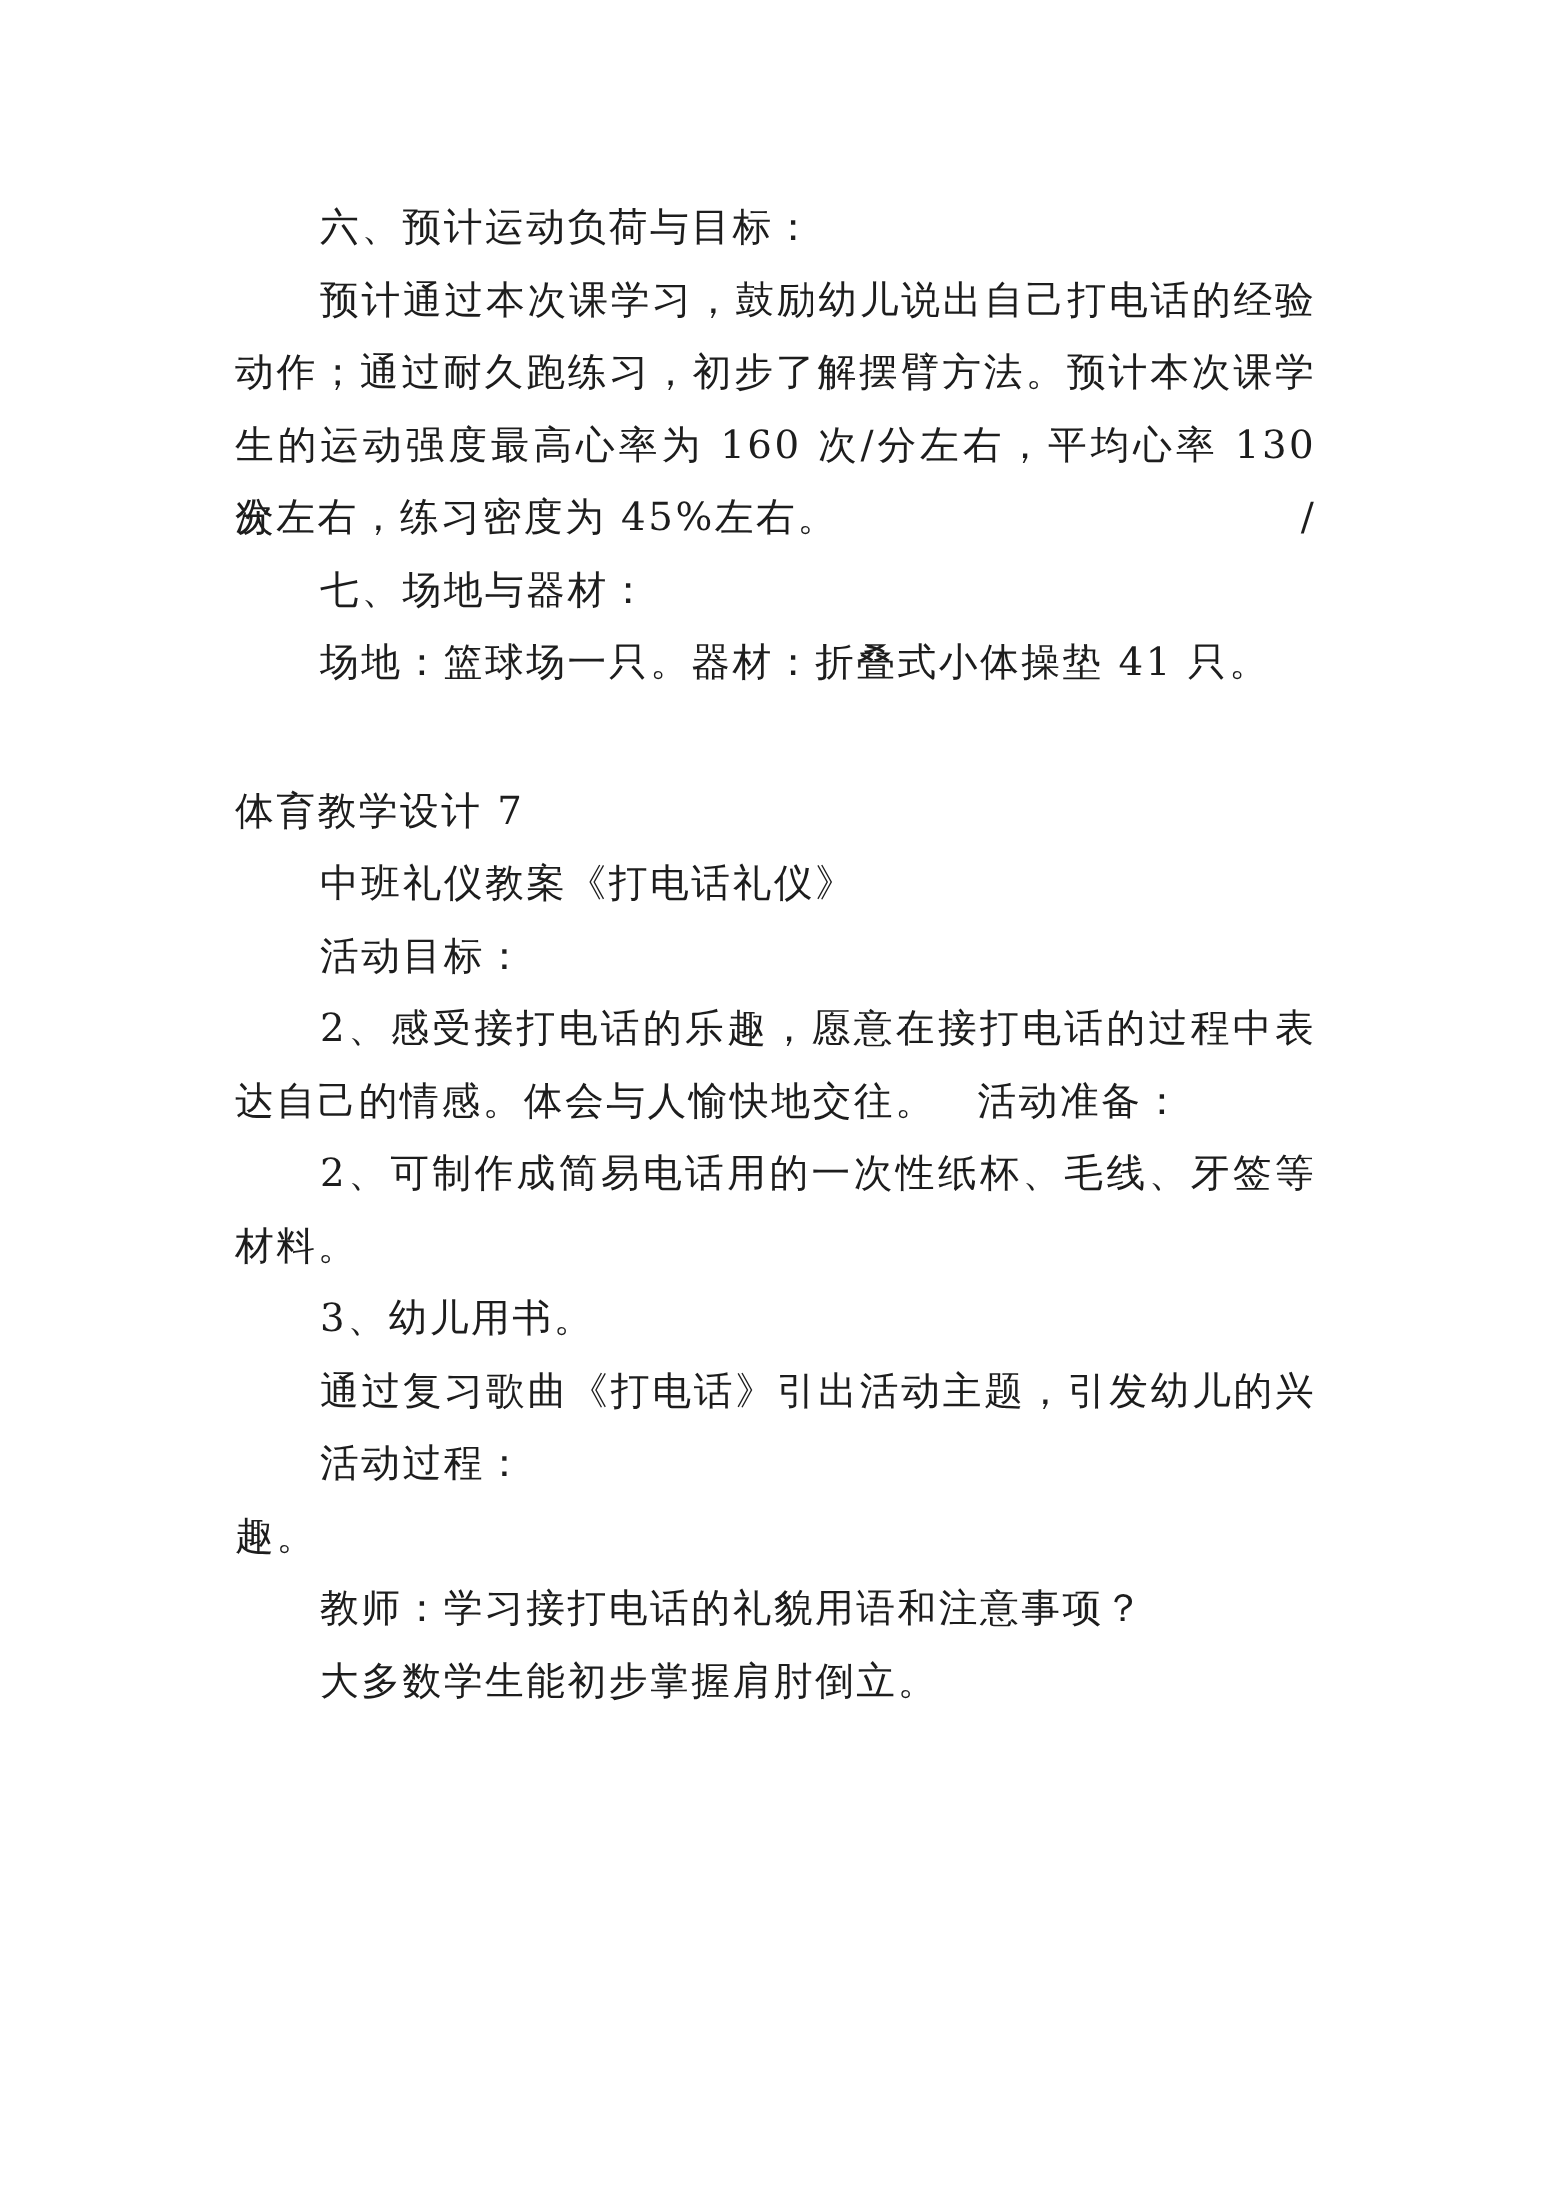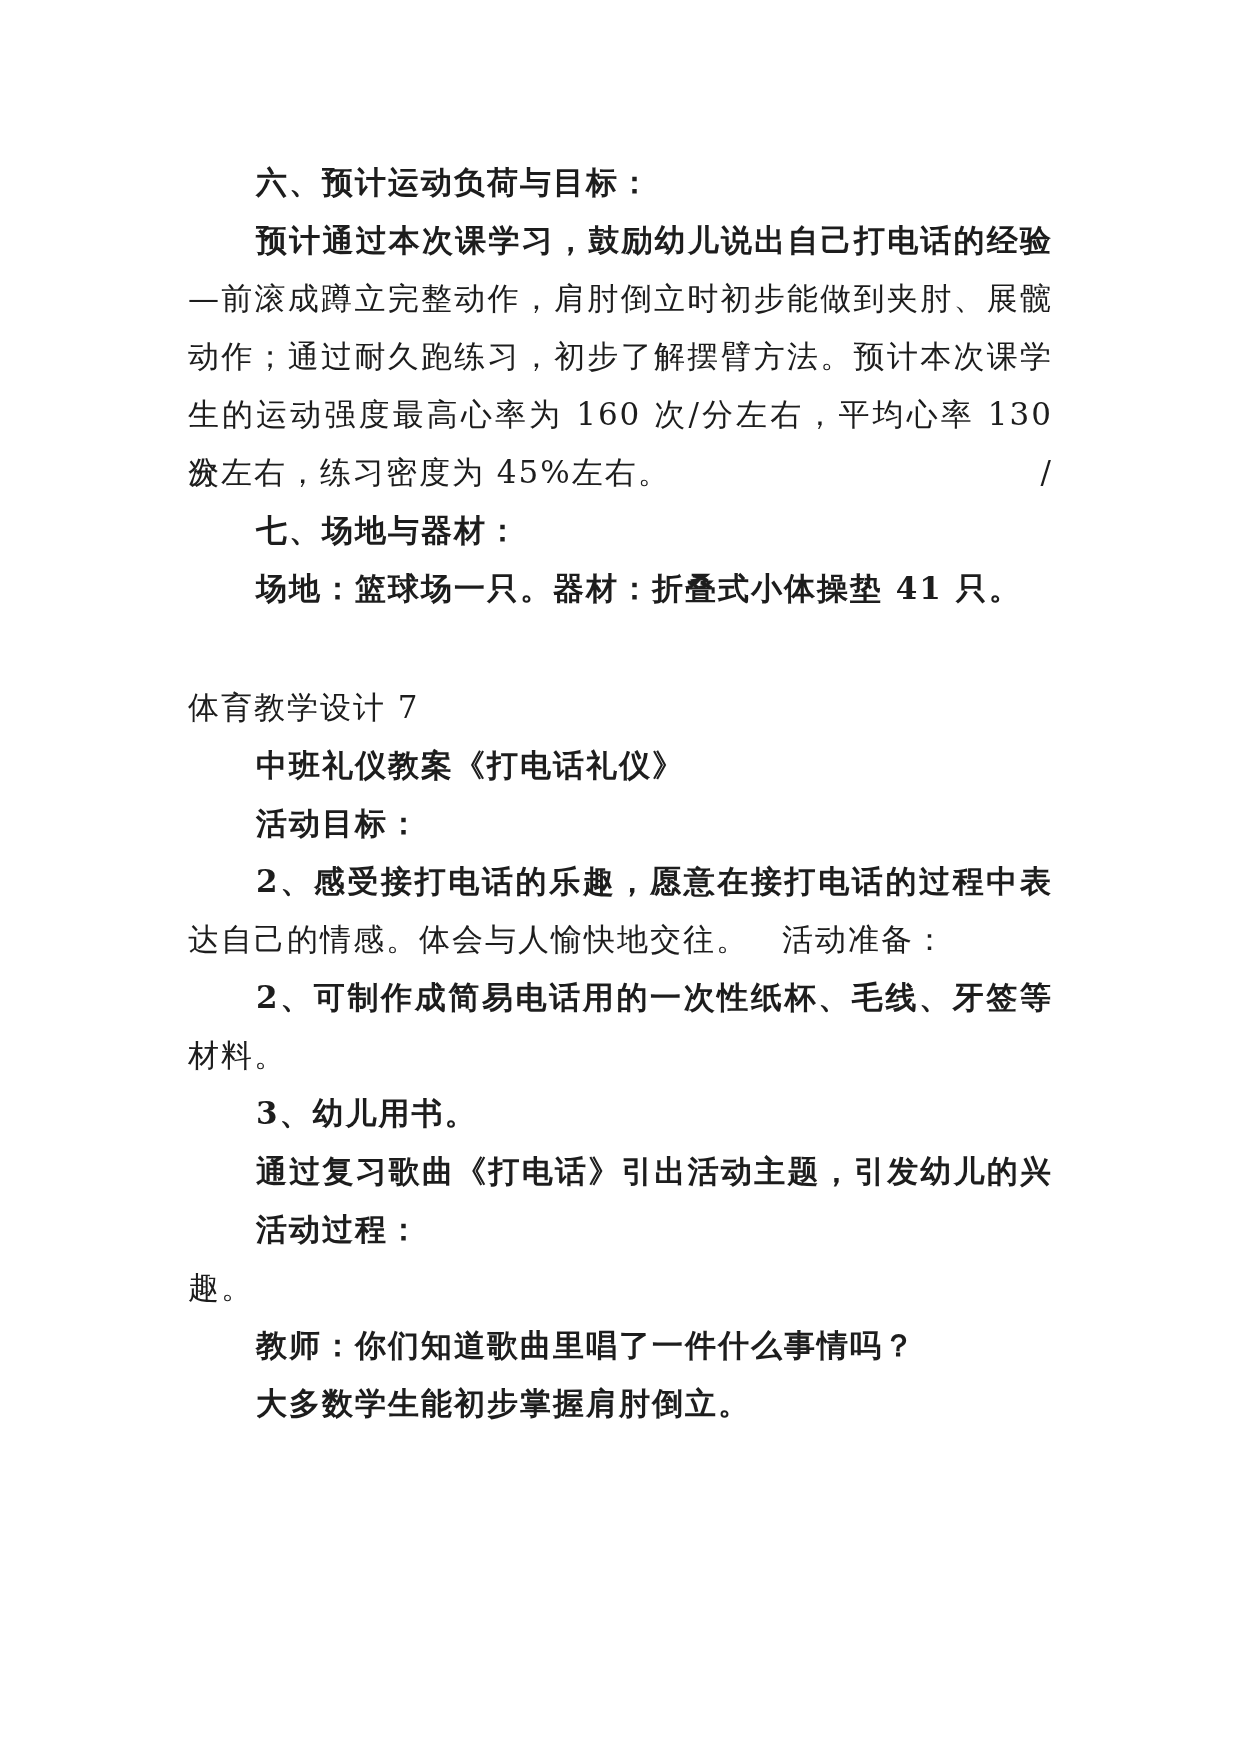--- a/index.html
+++ b/index.html
@@ -30,50 +30,48 @@
     font-weight: 400;
     color: #1d1d1d;
     text-align: left;
   }
   .line {
     height: 58px;
     text-align: left;
   }
   .line.indent {
     padding-left: 68px;
-    font-weight: bold;
   }
   .line.justify {
     text-align: justify;
     text-align-last: justify;
   }
   .line.gap-before {
     margin-top: 61px;
   }
 </style>
 </head>
 <body>
 
 <div class="page">
   <div class="content" style="color: rgb(29, 29, 29);">
       <div class="line indent">六、预计运动负荷与目标：</div>
       <div class="line indent justify">预计通过本次课学习，鼓励幼儿说出自己打电话的经验</div>
-      <div class="line justify">—前滚成蹲立完整动作，肩肘倒立时初步能做到夹肘、展髋</div>
       <div class="line justify">动作；通过耐久跑练习，初步了解摆臂方法。预计本次课学</div>
       <div class="line justify">生的运动强度最高心率为 160 次/分左右，平均心率 130 次/</div>
       <div class="line">分左右，练习密度为 45%左右。</div>
       <div class="line indent">七、场地与器材：</div>
       <div class="line indent">场地：篮球场一只。器材：折叠式小体操垫 41 只。</div>
       <div class="line gap-before">体育教学设计 7</div>
       <div class="line indent">中班礼仪教案《打电话礼仪》</div>
       <div class="line indent">活动目标：</div>
       <div class="line indent justify">2、感受接打电话的乐趣，愿意在接打电话的过程中表</div>
       <div class="line">达自己的情感。体会与人愉快地交往。　活动准备：</div>
       <div class="line indent justify">2、可制作成简易电话用的一次性纸杯、毛线、牙签等</div>
       <div class="line">材料。</div>
       <div class="line indent">3、幼儿用书。</div>
       <div class="line indent justify">通过复习歌曲《打电话》引出活动主题，引发幼儿的兴</div>
       <div class="line indent">活动过程：</div>
       <div class="line">趣。</div>
-      <div class="line indent">教师：你们知道歌曲里唱了一件什么事情吗？</div>
+      <div class="line indent">教师：学习接打电话的礼貌用语和注意事项？</div>
       <div class="line indent">大多数学生能初步掌握肩肘倒立。</div>
     </div>
 </div>
 
 </body></html>

